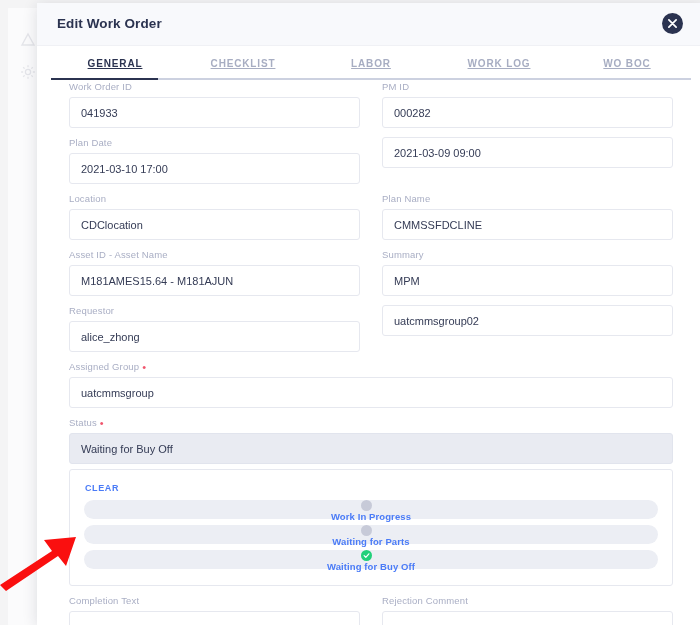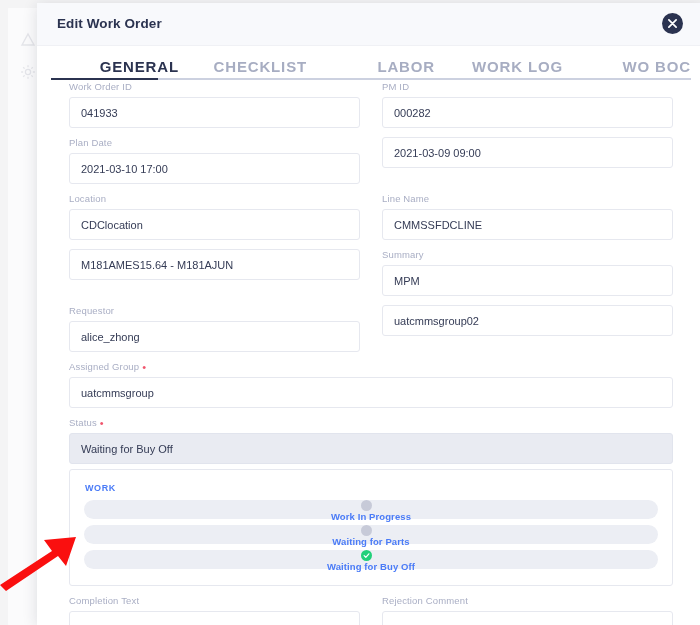--- a/index.html
+++ b/index.html
@@ -97,28 +97,29 @@
   
   #tabs {
     position: relative;
     height: 26px;
     margin-top: 8px;
     display: flex;
     padding: 0 14px;
   }
   .tab {
     flex: 1;
-    text-align: right;
-    font-size: 15px;
+    text-align: center;
+    font-size: 10px;
     letter-spacing: .85px;
     color: #a7adc2;
     font-weight: bold;
     cursor: pointer;
     padding-top: 4px;
     user-select: none;
+    text-decoration: underline;
   }
   .tab.active { color: #2b3350; }
   #tab-underline {
     position: absolute;
     left: 14px;
     right: 14px;
     bottom: 0;
     height: 2px;
     background: #ccd1e0;
     display: flex;
@@ -323,27 +324,28 @@
         <input class="f-input" readonly="" value="2021-03-09 09:00" style="">
       </div>
     </div>
 
     <div class="row">
       <div class="field">
         <span class="f-label">Location</span>
         <input class="f-input" readonly="" value="CDClocation" style="">
       </div>
       <div class="field">
-        <span class="f-label">Line Name</span>
+        <span class="f-label">Plan Name</span>
         <input class="f-input" readonly="" value="CMMSSFDCLINE" style="">
       </div>
     </div>
 
     <div class="row">
       <div class="field">
+        <span class="f-label">Asset ID - Asset Name</span>
         <input class="f-input" readonly="" value="M181AMES15.64 - M181AJUN" style="">
       </div>
       <div class="field">
         <span class="f-label">Summary</span>
         <input class="f-input" readonly="" value="MPM" style="">
       </div>
     </div>
 
     <div class="row">
       <div class="field">
@@ -361,21 +363,21 @@
         <input class="f-input" readonly="" value="uatcmmsgroup" style="">
       </div>
     </div>
 
     <div id="status-field">
       <span class="f-label"><span>Status</span><span class="req-star">•</span></span>
       <input class="f-input focused" readonly="" value="Waiting for Buy Off" style="">
     </div>
 
     <div id="status-dropdown">
-      <span id="clear-link">WORK</span>
+      <span id="clear-link">CLEAR</span>
 
       <div class="opt">
         <span class="opt-dot">
           
         </span>
         <span class="opt-label">Work In Progress</span>
       </div>
 
       <div class="opt">
         <span class="opt-dot">

